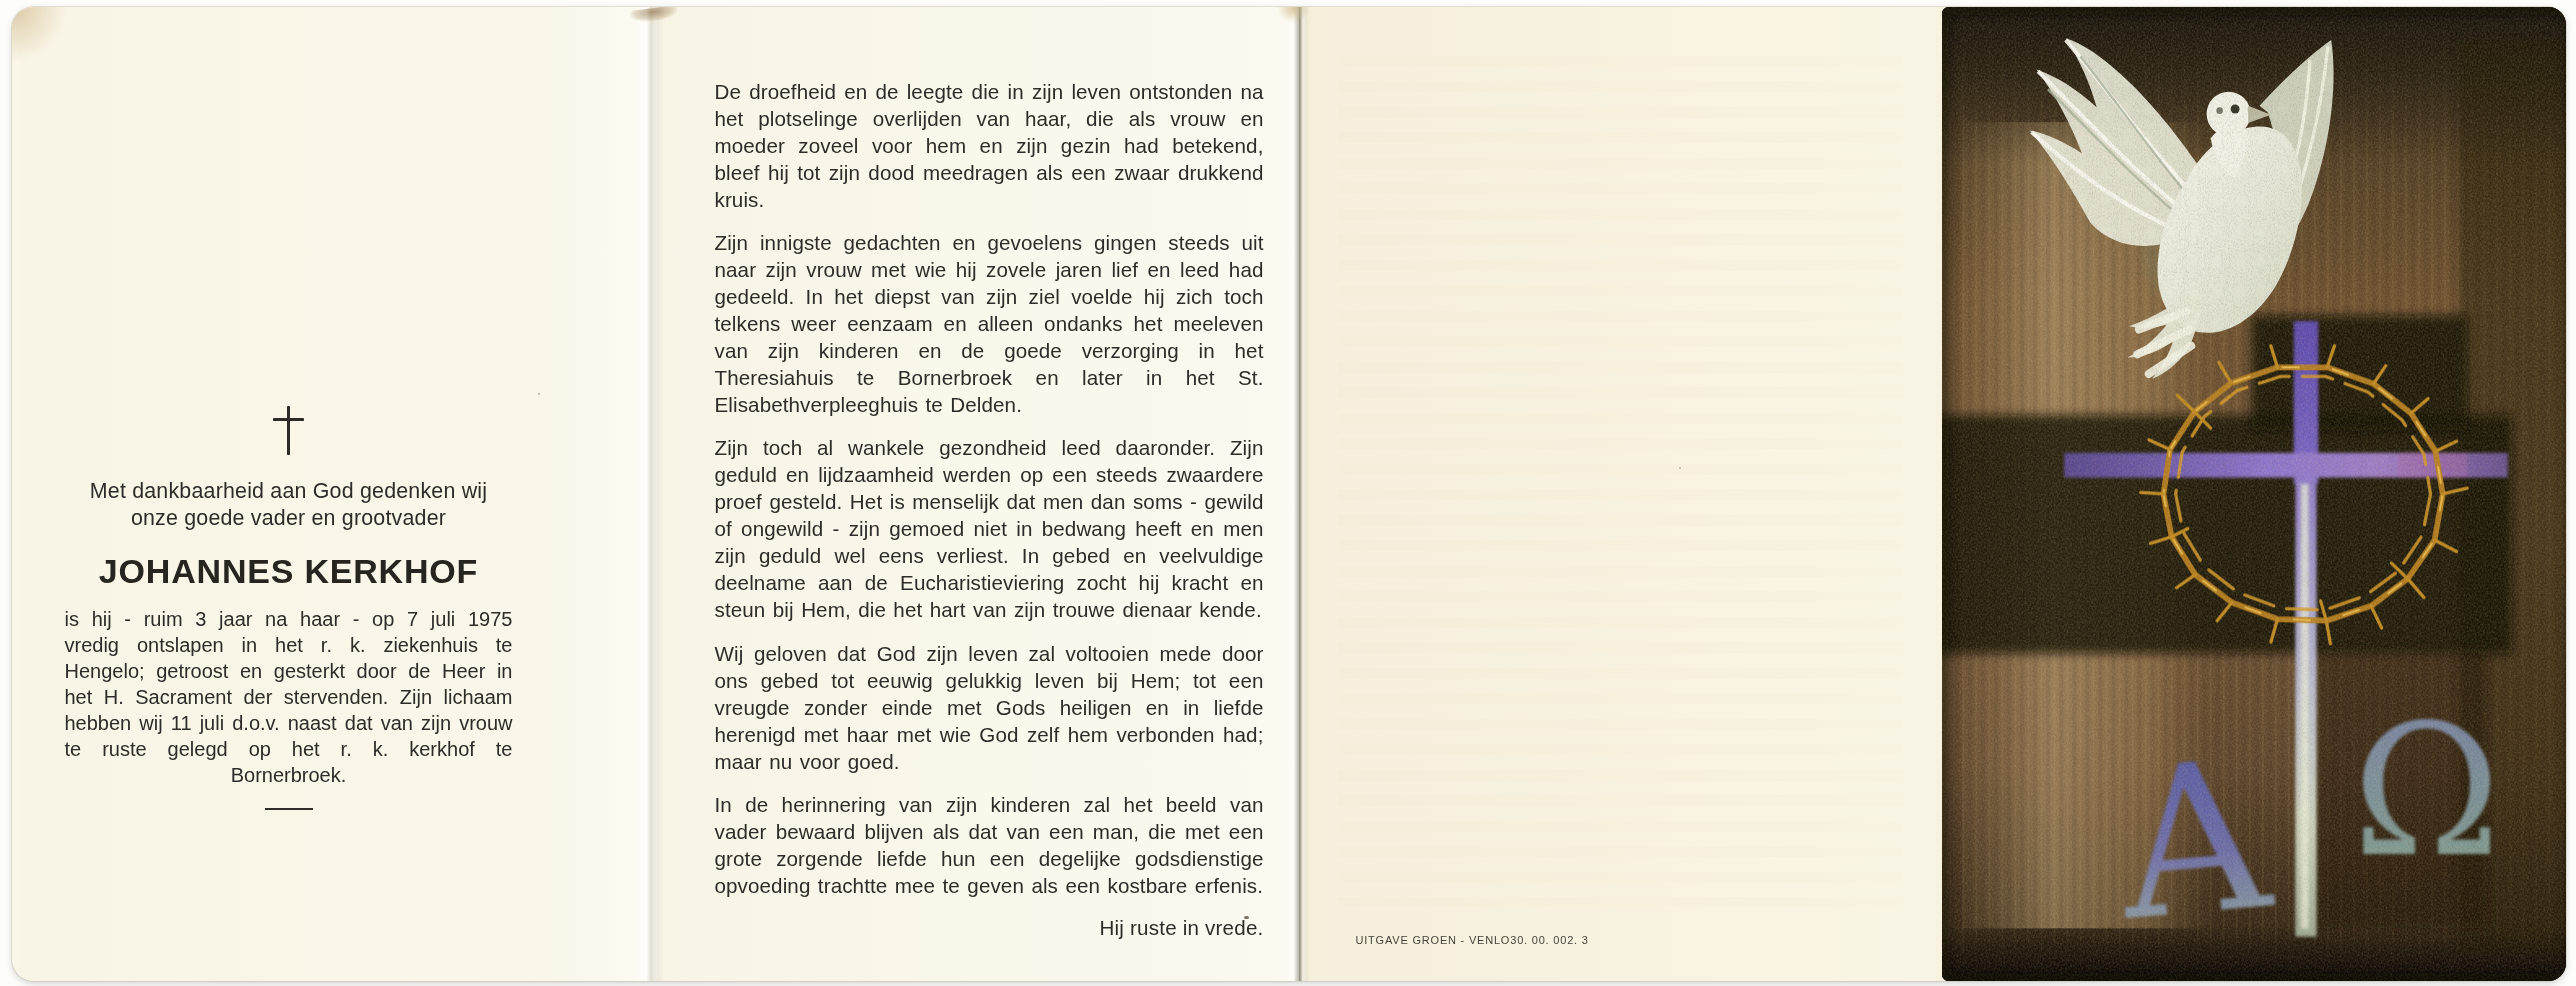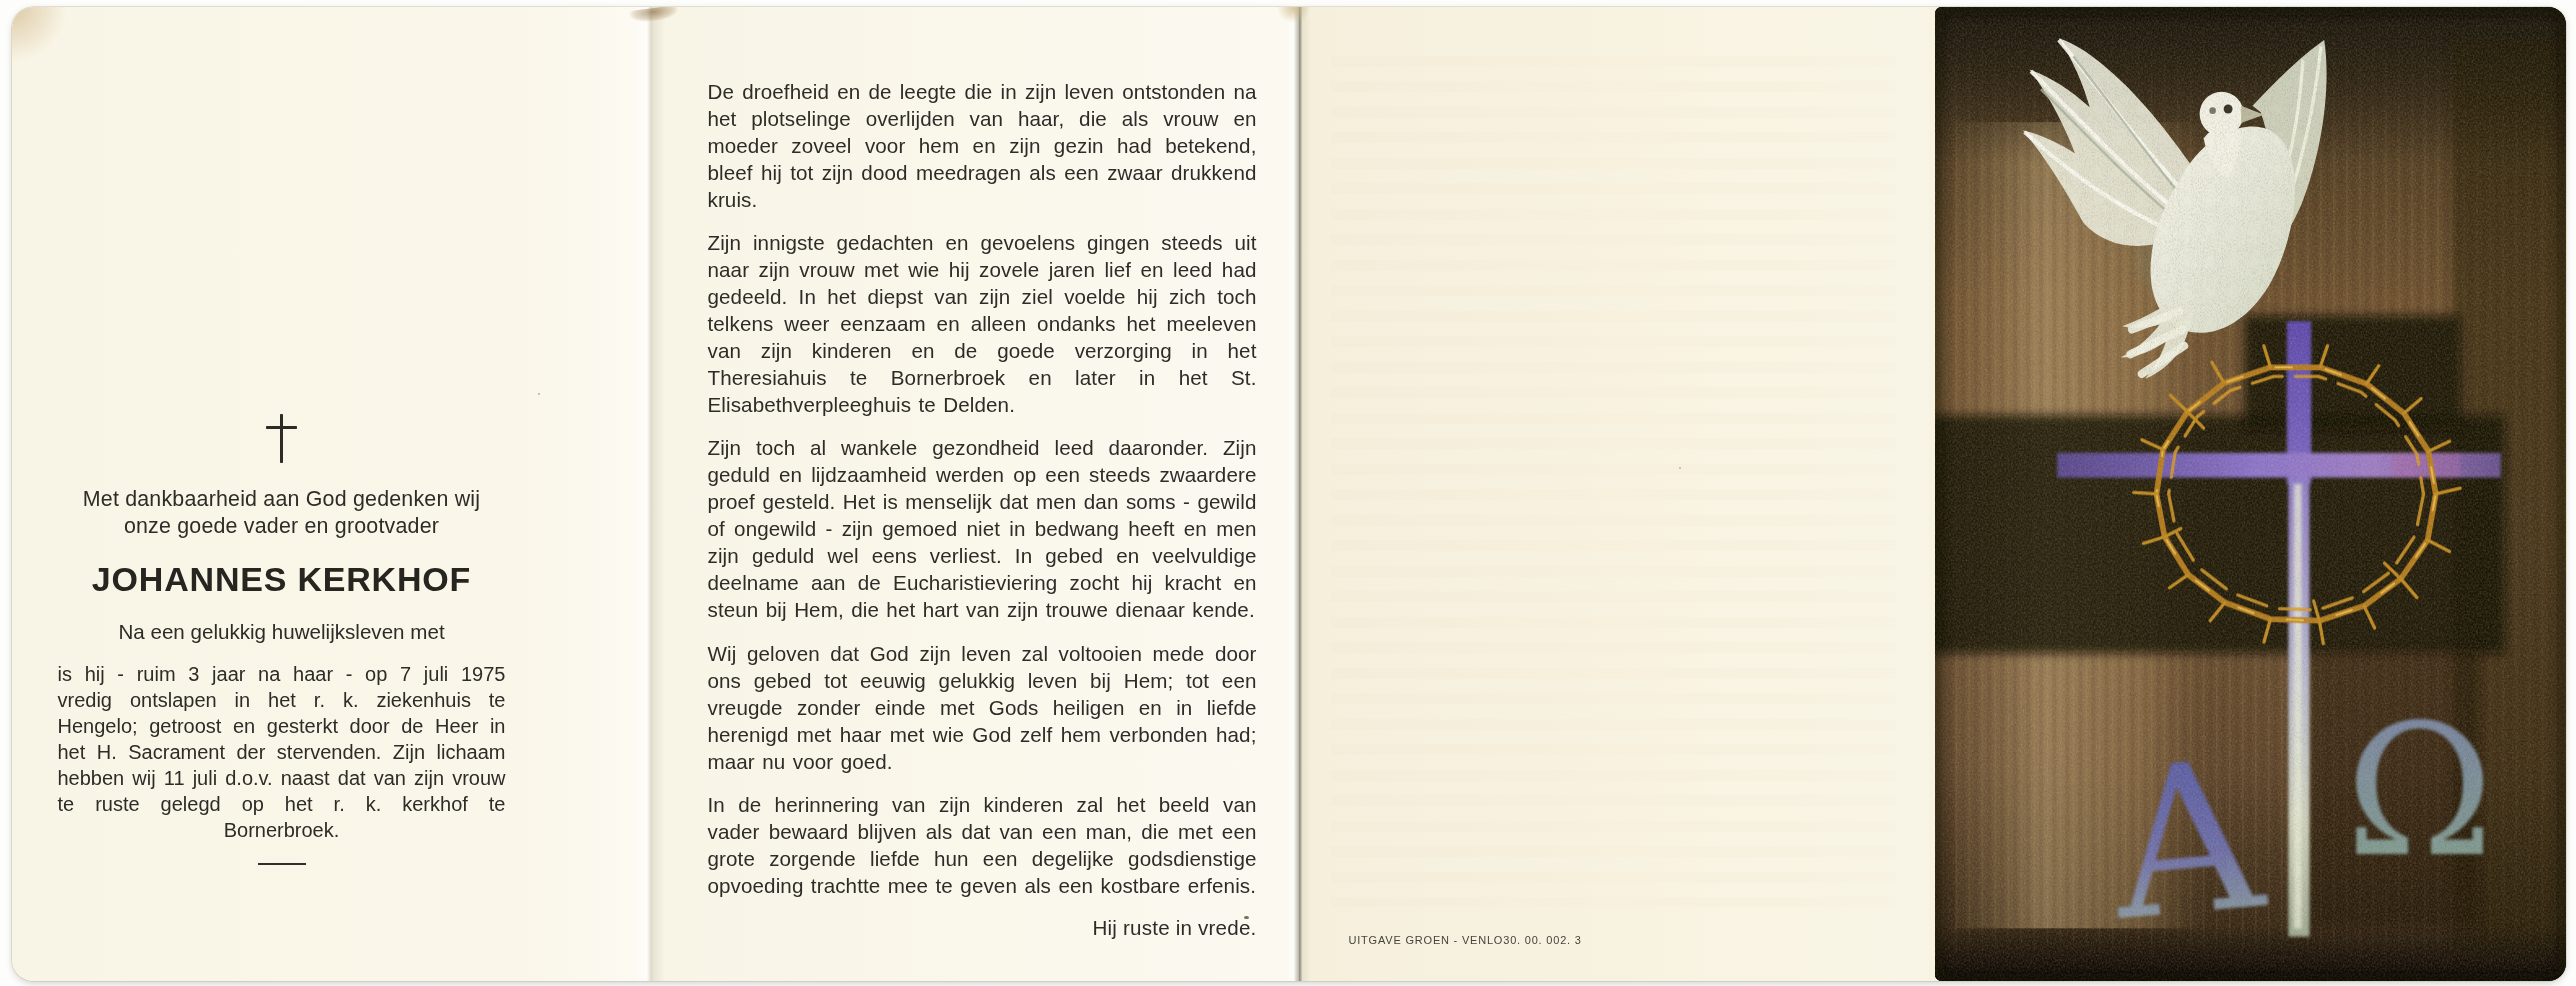--- a/index.html
+++ b/index.html
@@ -1,21 +1,21 @@
 <!DOCTYPE html>
 <html style="font-size:13px"><head>
 <meta charset="utf-8">
 <style>
   html,body{margin:0;padding:0;width:2576px;height:987px;background:#ffffff;overflow:hidden;}
   body{font-family:"Liberation Sans","DejaVu Sans",sans-serif;color:#2d2c28;}
   .scan{position:relative;width:2576px;height:987px;background:#fdfdfb;}
   .card{position:absolute;left:11.5px;top:6.6px;width:2554px;height:974px;
         border-radius:21.4px 18px 18px 21.4px;background:#faf6e8;
         box-shadow:0 0 0 0.8px rgba(175,165,135,.38),0 2.5px 7.4px rgba(0,0,0,.16);overflow:hidden;}
-  .panel{position:absolute;top:0;height:100%;}
+  .panel{position:absolute;top:0;height:100%;margin-left:7px;}
   .panel-1{left:0;width:638px;background:linear-gradient(90deg,#f9f5e6 0%,#faf6e9 80%,#fcfaf2 98%);}
   .panel-2{left:638px;width:648px;background:linear-gradient(90deg,#f8f4e6 0%,#faf7eb 50%,#fbf9f0 97%);}
   .panel-3{left:1286px;width:631px;background:linear-gradient(90deg,#f5efdc 0%,#f8f3e1 55%,#f9f5e6 100%);}
   .panel-4{left:1917px;width:637px;background:#f8f3e1;}
 
   
   .fold{position:absolute;top:0;height:100%;pointer-events:none;}
   .fold-1{left:623px;width:30px;background:linear-gradient(90deg,transparent 0%,rgba(255,255,255,.65) 38%,rgba(150,140,108,.25) 54%,rgba(120,110,85,.12) 62%,transparent 100%);}
   .fold-2{left:1274px;width:25px;background:linear-gradient(90deg,transparent 0%,rgba(255,255,255,.6) 30%,rgba(185,183,168,.9) 50%,rgba(125,122,105,.85) 55%,rgba(205,200,180,.35) 66%,transparent 100%);}
 
@@ -27,21 +27,21 @@
   .tear-2{position:absolute;left:1265px;top:0;width:33px;height:16.4px;
     background:radial-gradient(ellipse at 50% 10%,rgba(205,180,125,.7),transparent 70%);}
   .speck{position:absolute;border-radius:50%;background:#5a4a32;}
   .speck-1{left:1232px;top:909px;width:5px;height:3.3px;opacity:.8;}
   .speck-2{left:526px;top:386px;width:2.5px;height:2.5px;opacity:.4;}
   .speck-3{left:1667px;top:460px;width:2.5px;height:2.5px;opacity:.35;}
   .ghost{position:absolute;left:33px;top:49px;right:33px;bottom:74px;opacity:.5;
     background:repeating-linear-gradient(180deg,rgba(186,152,92,.05) 0 10.7px,transparent 10.7px 25.5px);}
 
   
-  .p1-content{position:absolute;left:46px;top:16px;width:448px;text-align:center;}
+  .p1-content{position:absolute;left:46px;top:8px;width:448px;text-align:center;}
   .cross-icon{position:relative;width:31px;height:49px;margin:391px auto 0;}
   .cross-icon .v{position:absolute;left:14px;top:0;width:3.3px;height:49px;background:#2c2b27;border-radius:0.8px;}
   .cross-icon .h{position:absolute;left:0;top:12.3px;width:31px;height:3.3px;background:#2c2b27;border-radius:0.8px;}
   .intro-line{font-size:21.4px;line-height:27px;letter-spacing:0.2px;}
   .intro-first{margin-top:23px;}
   .deceased-name{margin-top:20px;font-size:34px;line-height:38px;font-weight:bold;letter-spacing:0.8px;color:#262520;}
   .birth-line{margin-top:16.4px;font-size:20.6px;line-height:27px;}
   .marriage-line{margin-top:20px;font-size:20.6px;line-height:27px;}
   .spouse-name{margin-top:16.4px;font-size:24px;line-height:28px;letter-spacing:2.1px;color:#2a2925;}
   .obituary{margin-top:16.4px;font-size:20px;line-height:26px;text-align:justify;text-align-last:center;word-spacing:2.1px;}
@@ -69,21 +69,20 @@
 
     <div class="panel panel-1">
       <div class="p1-content">
         <div class="cross-icon">
           <div class="v"></div>
           <div class="h"></div>
         </div>
         <div class="intro-line intro-first">Met dankbaarheid aan God gedenken wij</div>
         <div class="intro-line">onze goede vader en grootvader</div>
         <div class="deceased-name">JOHANNES KERKHOF</div>
-        <div class="marriage-line">Na een gelukkig huwelijksleven met</div>
         <div class="obituary">is hij - ruim 3 jaar na haar - op 7 juli 1975 vredig ontslapen in het r. k. ziekenhuis te Hengelo; getroost en gesterkt door de Heer in het H. Sacrament der stervenden. Zijn lichaam hebben wij 11 juli d.o.v. naast dat van zijn vrouw te ruste gelegd op het r. k. kerkhof te Bornerbroek.</div>
         <div class="divider-rule"></div>
       </div>
     </div>
 
     <div class="panel panel-2">
       <div class="p2-content">
         <p>De droefheid en de leegte die in zijn leven ontstonden na het plotselinge overlijden van haar, die als vrouw en moeder zoveel voor hem en zijn gezin had betekend, bleef hij tot zijn dood meedragen als een zwaar drukkend kruis.</p>
         <p>Zijn innigste gedachten en gevoelens gingen steeds uit naar zijn vrouw met wie hij zovele jaren lief en leed had gedeeld. In het diepst van zijn ziel voelde hij zich toch telkens weer eenzaam en alleen ondanks het meeleven van zijn kinderen en de goede verzorging in het Theresiahuis te Bornerbroek en later in het St. Elisabethverpleeghuis te Delden.</p>
         <p>Zijn toch al wankele gezondheid leed daaronder. Zijn geduld en lijdzaamheid werden op een steeds zwaardere proef gesteld. Het is menselijk dat men dan soms - gewild of ongewild - zijn gemoed niet in bedwang heeft en men zijn geduld wel eens verliest. In gebed en veelvuldige deelname aan de Eucharistieviering zocht hij kracht en steun bij Hem, die het hart van zijn trouwe dienaar kende.</p>

